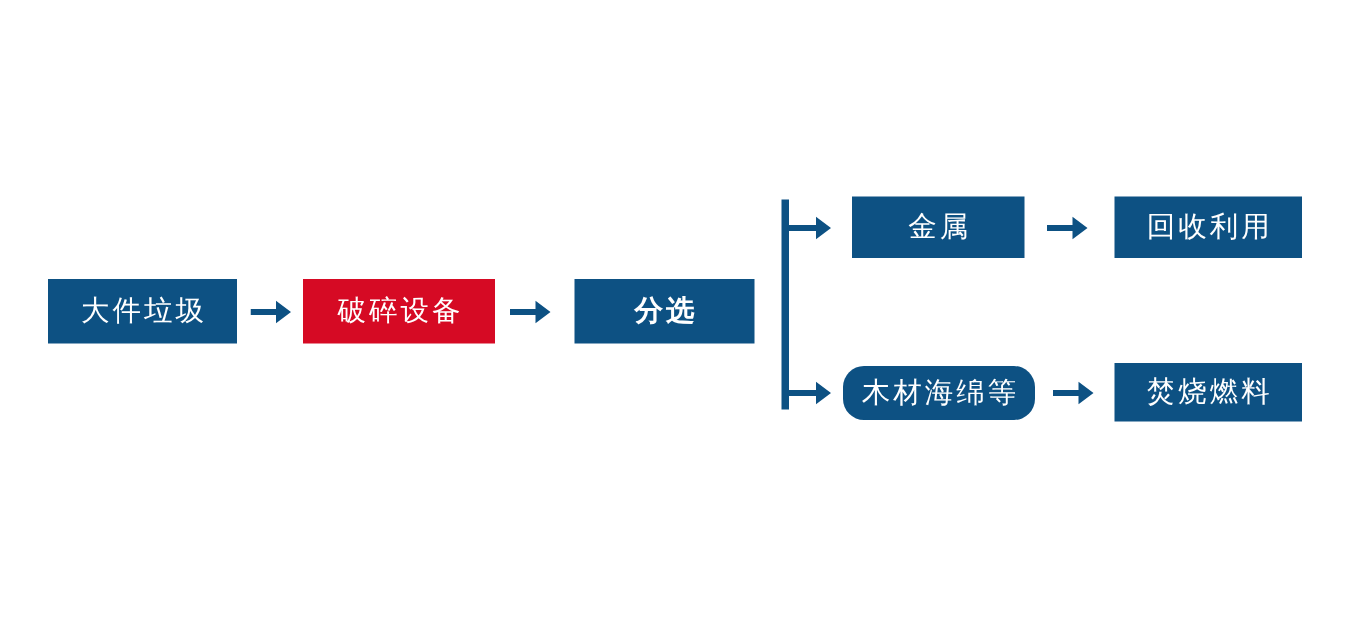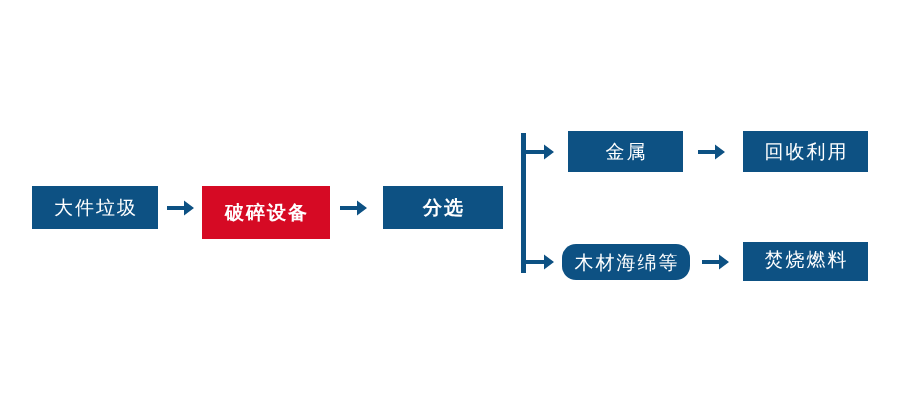--- a/index.html
+++ b/index.html
@@ -55,21 +55,21 @@
 <div id="canvas">
 
   <div class="node primary" style="left:32px; top:186px; width:126px; height:43px;">大件垃圾</div>
 
   <div class="arrow" style="left:166px; top:194px; width:30px; height:28px;">
     <svg width="28" height="20" viewBox="0 0 28 20" aria-hidden="true">
       <path d="M0 8 H17 V2.5 L27 10 L17 17.5 V12 H0 Z" fill="#0d5183"></path>
     </svg>
   </div>
 
-  <div class="node highlight" style="left:202px; top:186px; width:128px; height:53px;font-weight:bold;">破碎设备</div>
+  <div class="node highlight" style="left:202px; top:186px; width:128px; height:43px;">破碎设备</div>
 
   <div class="arrow" style="left:339px; top:194px; width:30px; height:28px;">
     <svg width="28" height="20" viewBox="0 0 28 20" aria-hidden="true">
       <path d="M0 8 H17 V2.5 L27 10 L17 17.5 V12 H0 Z" fill="#0d5183"></path>
     </svg>
   </div>
 
   <div class="node primary" style="left:383px; top:186px; width:120px; height:43px;font-weight:bold;">分选</div>
 
   <div class="branch-line" style="left:521px; top:133px; width:5px; height:140px;"></div>
@@ -97,15 +97,15 @@
   </div>
 
   <div class="node primary" style="left:562px; top:244px; width:128px; height:36px;border-radius:14px;">木材海绵等</div>
 
   <div class="arrow" style="left:701px; top:248px; width:30px; height:28px;">
     <svg width="28" height="20" viewBox="0 0 28 20" aria-hidden="true">
       <path d="M0 8 H17 V2.5 L27 10 L17 17.5 V12 H0 Z" fill="#0d5183"></path>
     </svg>
   </div>
 
-  <div class="node primary" style="left:743px; top:242px; width:125px; height:39px;font-family:Liberation Mono, monospace;">焚烧燃料</div>
+  <div class="node primary" style="left:743px; top:242px; width:125px; height:39px;">焚烧燃料</div>
 
 </div>
 
 </body></html>

